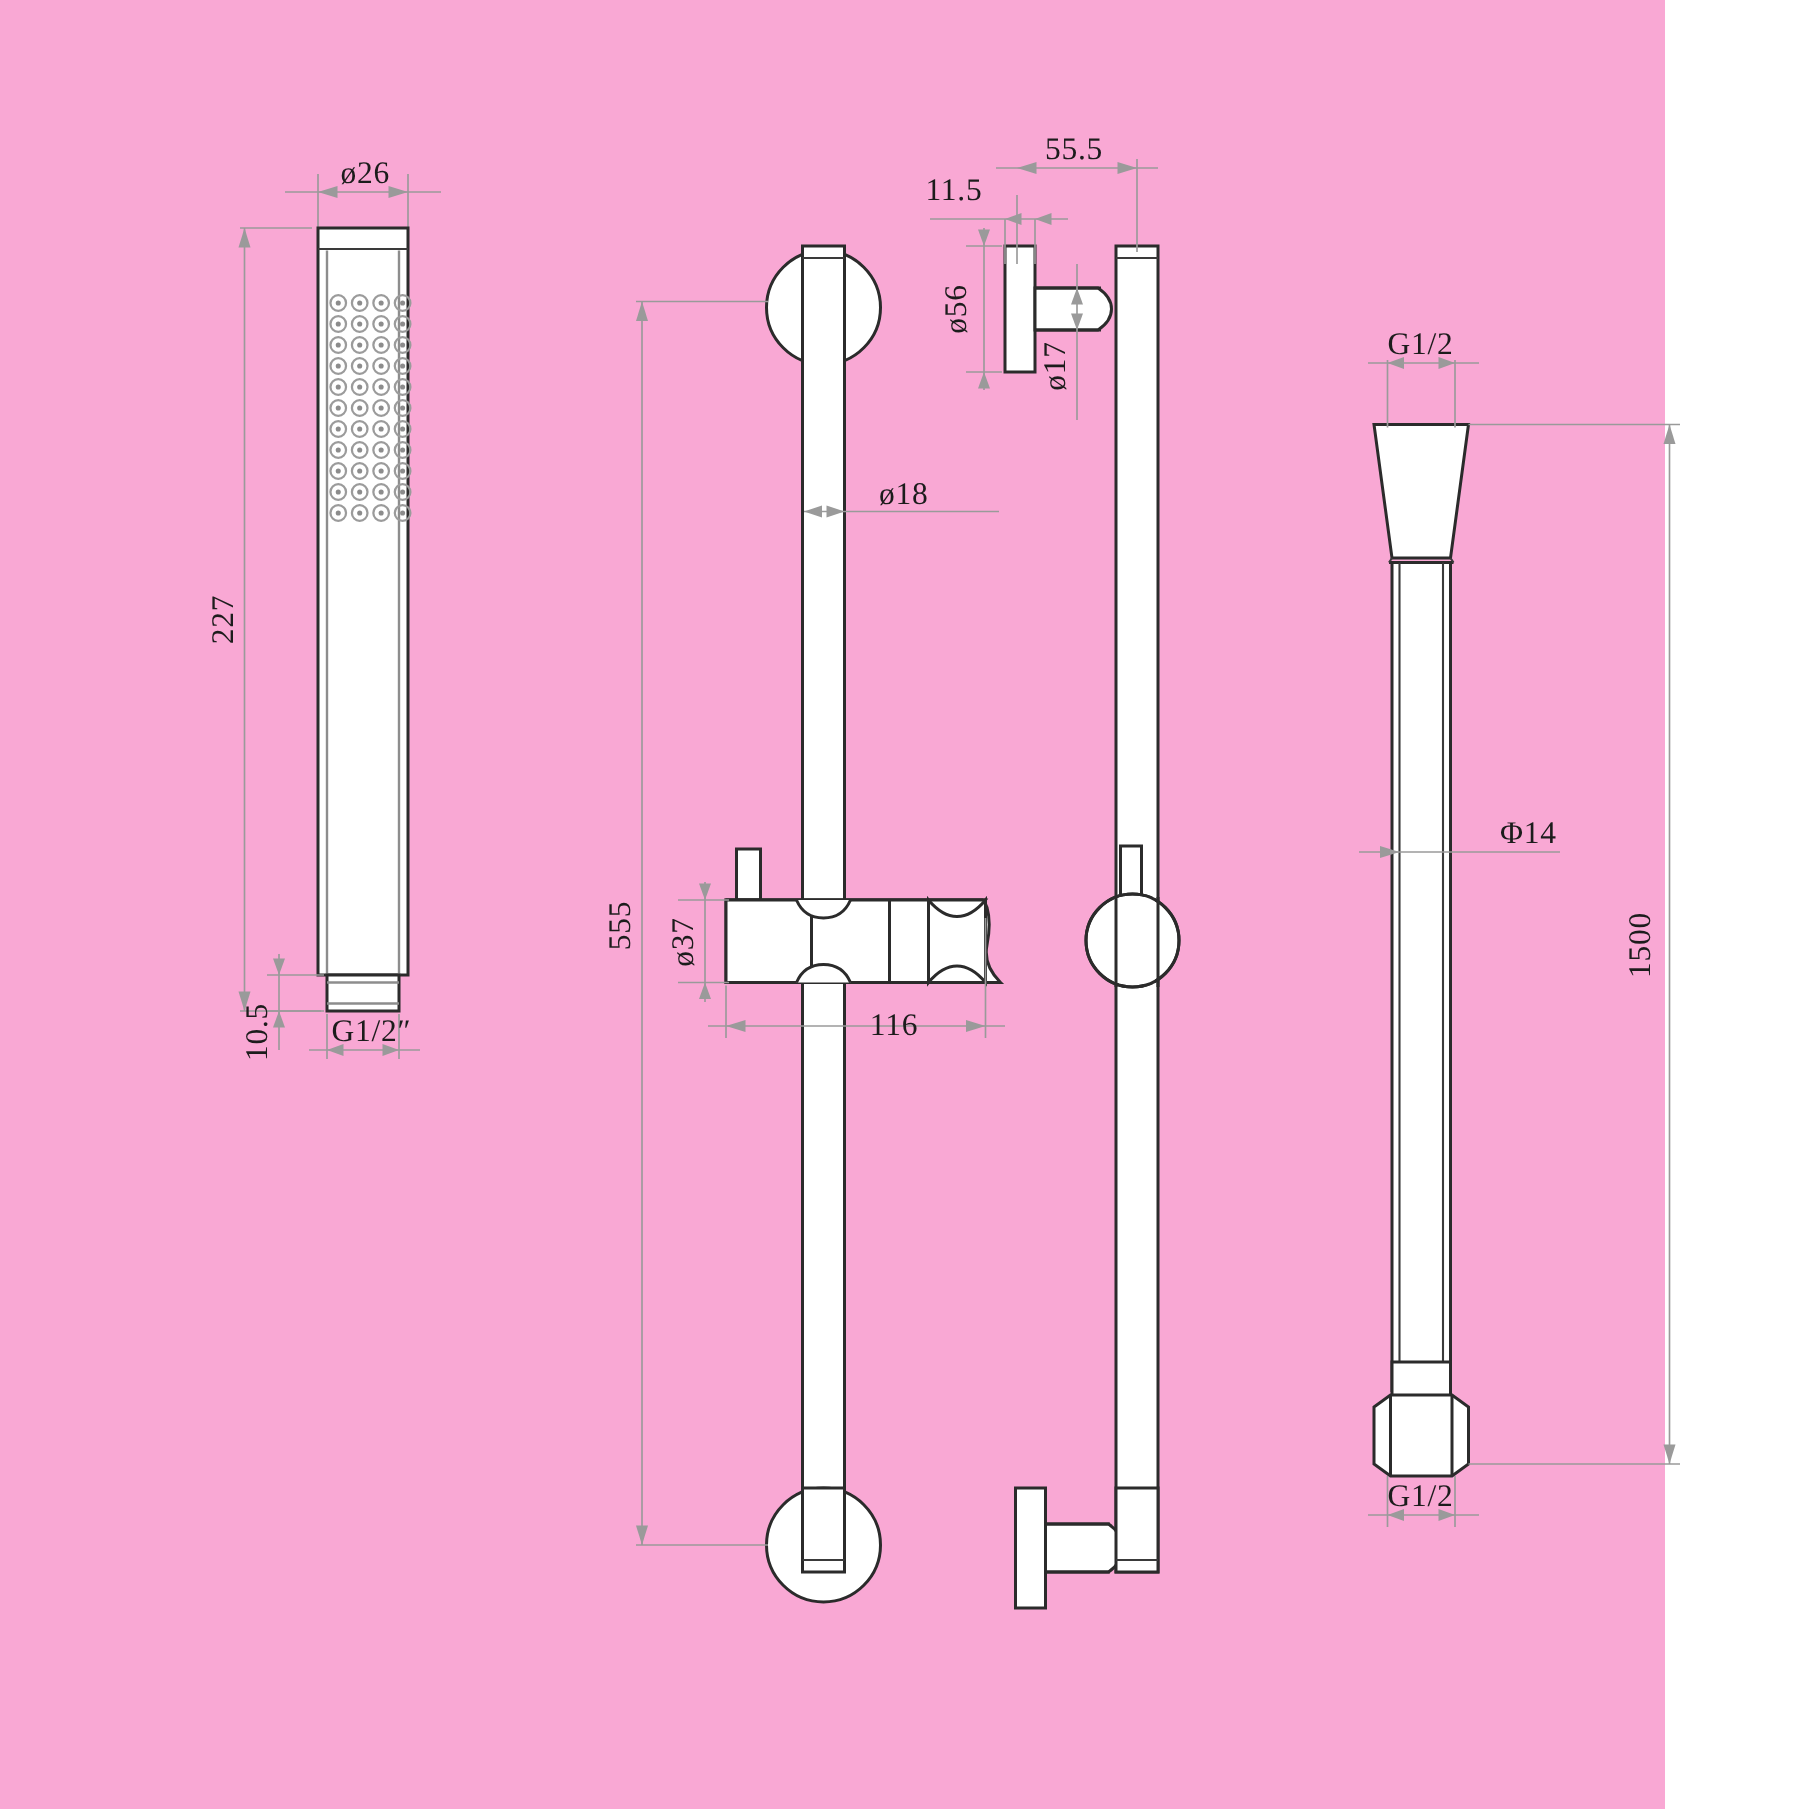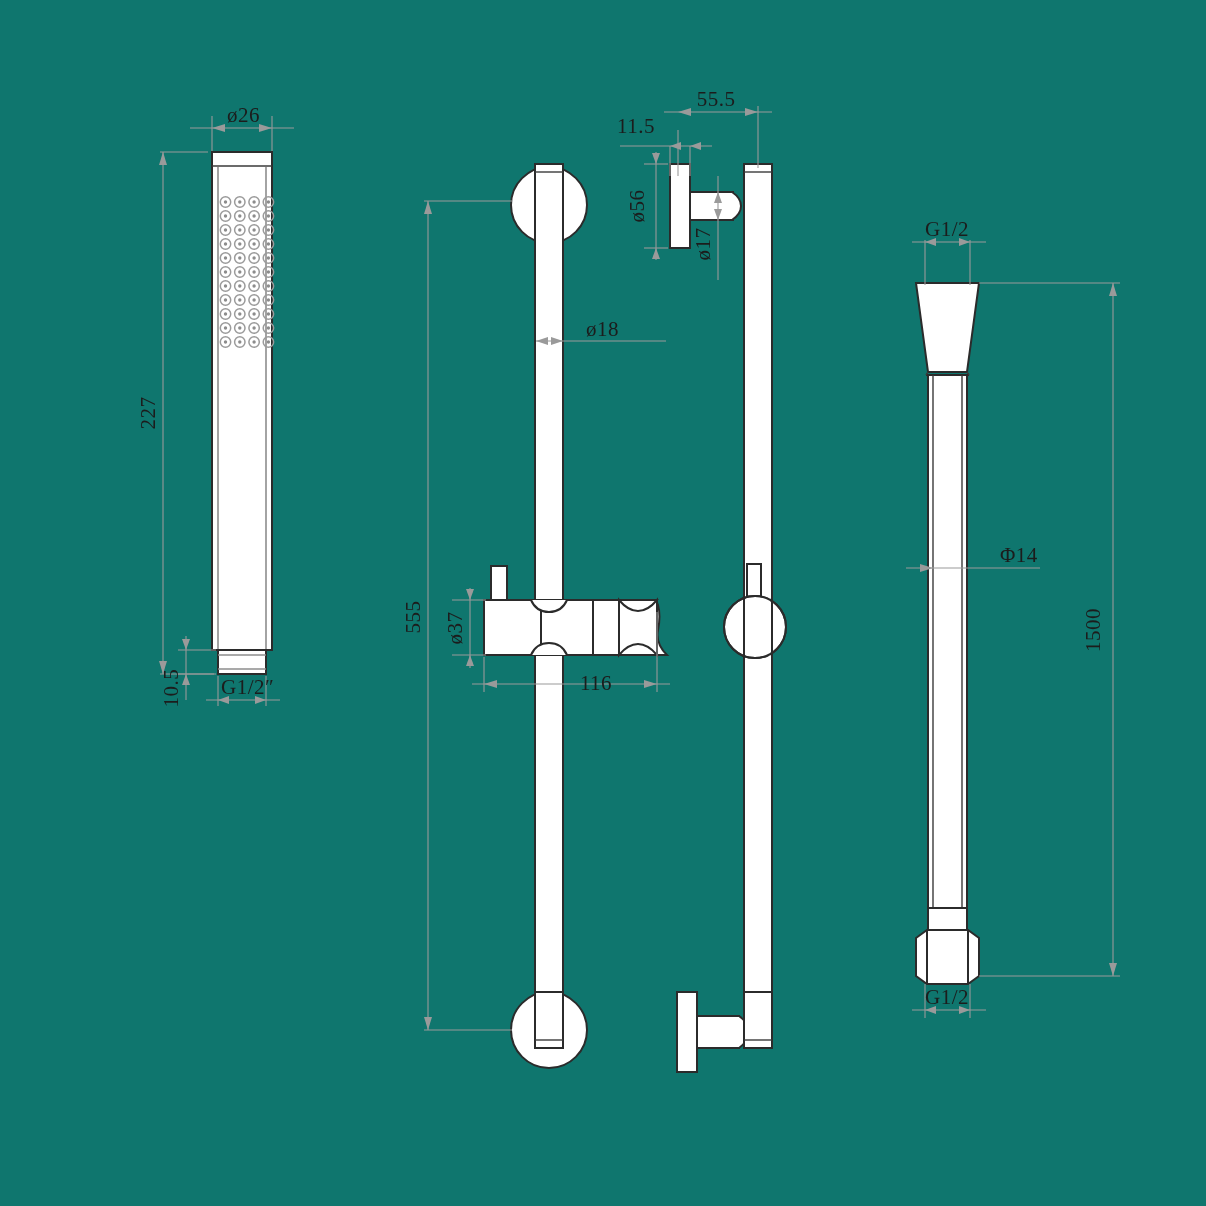--- a/index.html
+++ b/index.html
@@ -1,21 +1,21 @@
 <!DOCTYPE html>
 <html><head>
 <meta charset="utf-8">
 <style>
   html,body{margin:0;padding:0;background:#ffffff;}
   body{
     width:1206px;height:1206px;overflow:hidden;
     font-family:"Liberation Serif", serif;
     color:#1a1a1a;
   }
-  #sheet{position:relative;width:1206px;height:1206px;background:#0f766e;}
+  #sheet{position:relative;width:1110px;height:1206px;background:#f9a8d4;}
   svg.draw{position:absolute;left:0;top:0;width:1206px;height:1206px;}
   .dimtext{
     font-family:"Liberation Serif", serif;
     font-size:21px;
     fill:#1c1c1c;
     letter-spacing:0.5px;
   }
   .obj{fill:none;stroke:#2b2b2b;stroke-width:2;}
   .objthin{fill:none;stroke:#3a3a3a;stroke-width:1.4;}
   .objlight{fill:none;stroke:#8d8d8d;stroke-width:1.6;}

